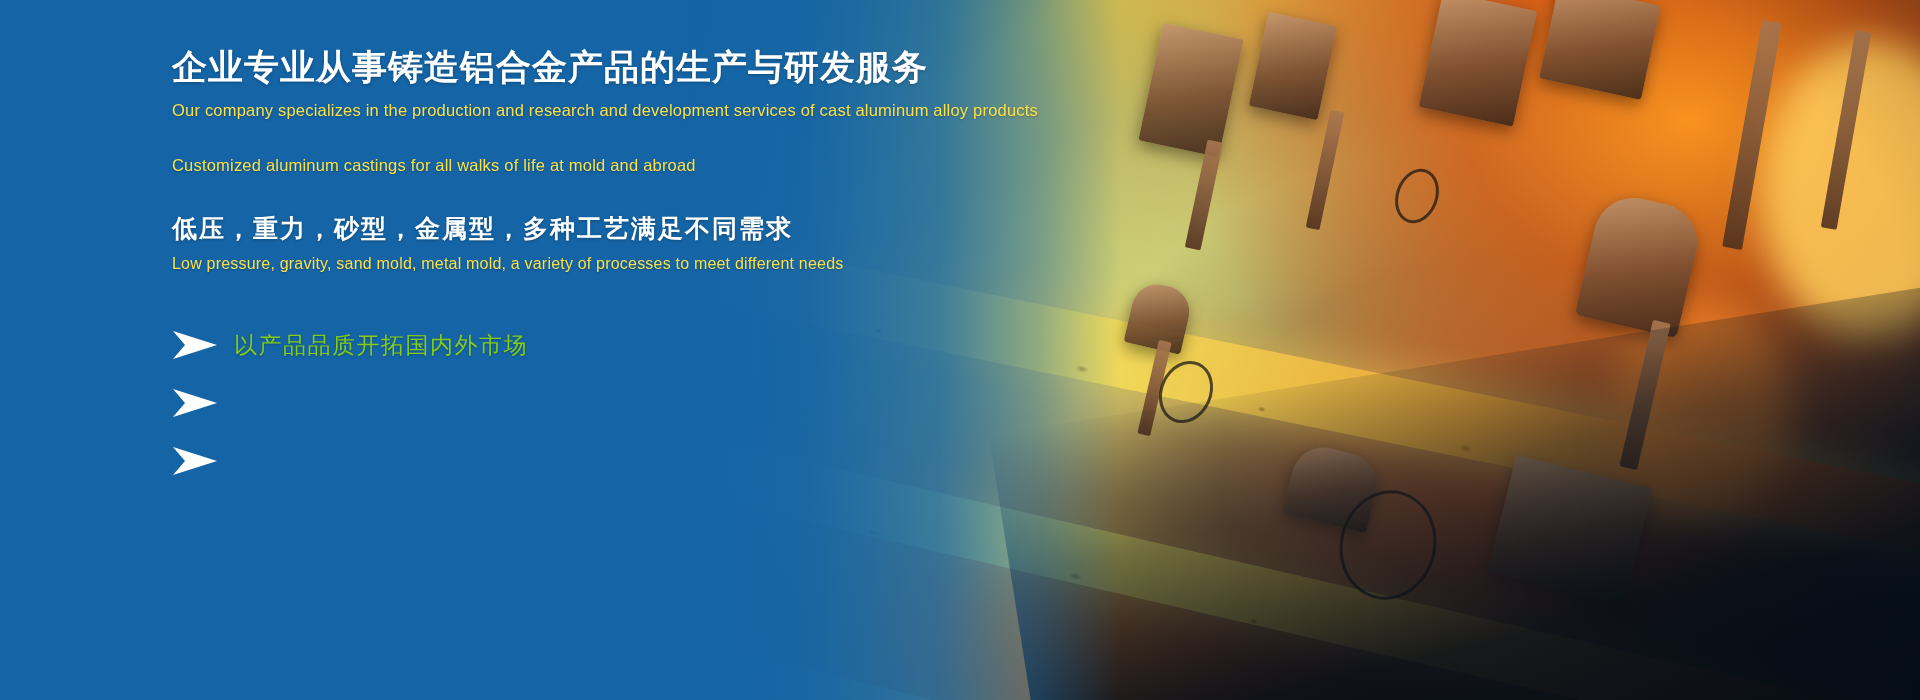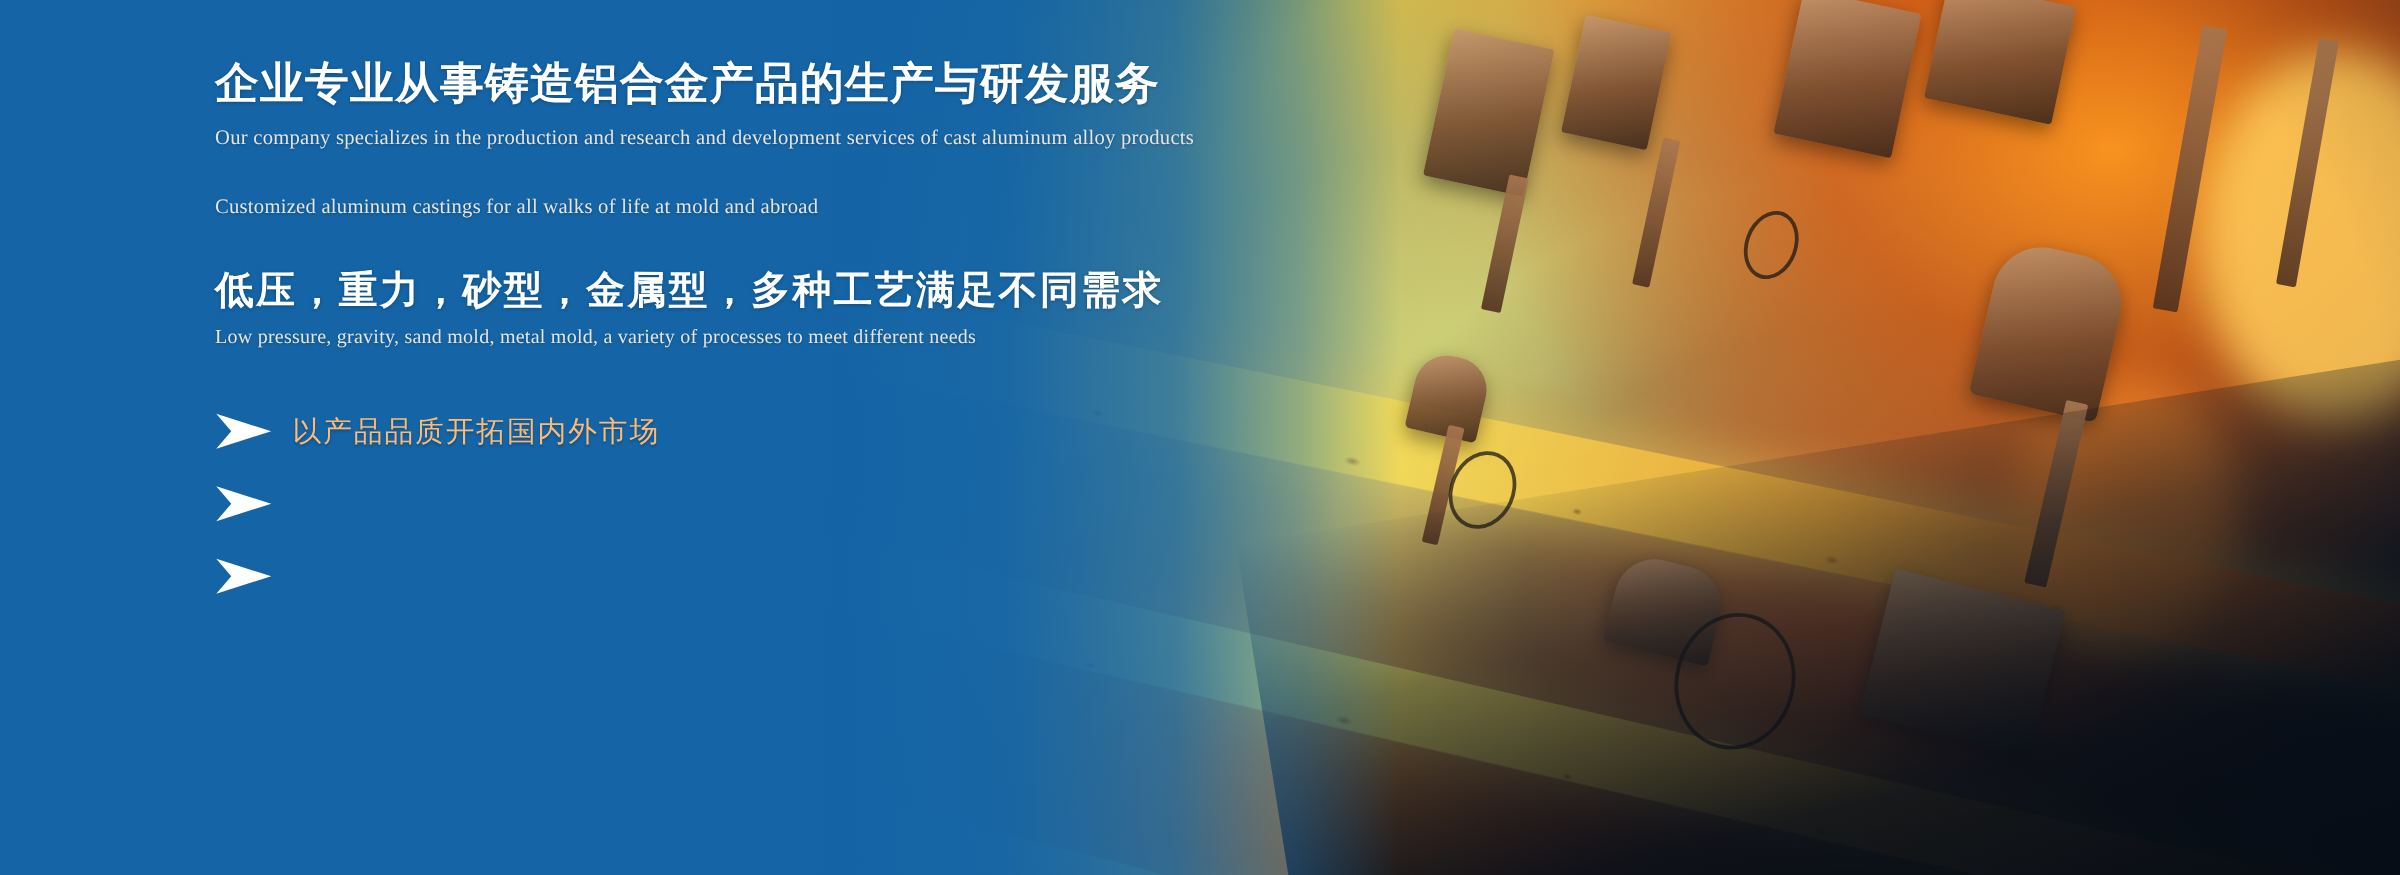--- a/index.html
+++ b/index.html
@@ -9,21 +9,20 @@
     font-family:"Liberation Sans","DejaVu Sans",sans-serif;
     -webkit-font-smoothing:antialiased;
   }
 
   .banner{
     position:relative;
     width:1920px;
     height:700px;
     overflow:hidden;
     background:#12537f;
-    font-family:Liberation Serif, serif;
   }
 
   
   .photo{
     position:absolute;
     inset:0;
     overflow:hidden;
   }
   .photo-base{
     position:absolute;
@@ -194,35 +193,35 @@
     letter-spacing:1px;
     line-height:1.1;
     white-space:nowrap;
     text-shadow:0 1px 3px rgba(0,0,0,.25);
   }
   .h-en{
     font-size:16.5px;
     font-weight:normal;
     letter-spacing:.2px;
     line-height:1.25;
-    color:#e5e5e5;
+    color:#fde047;
     white-space:nowrap;
     text-shadow:0 1px 2px rgba(0,0,0,.25);
   }
 
   .block-1{position:absolute;top:48px;left:0;}
   .block-1 .h-cn{font-size:35px;}
   .block-1 .h-en{margin-top:13px;}
 
   .block-2{position:absolute;top:143px;left:0;}
   .block-2 .h-cn{font-size:32px;}
   .block-2 .h-en{margin-top:12px;}
 
   .block-3{position:absolute;top:215px;left:0;}
-  .block-3 .h-cn{font-size:31px;letter-spacing:2px;}
+  .block-3 .h-cn{font-size:25px;letter-spacing:2px;}
   .block-3 .h-en{margin-top:11px;font-size:16px;}
 
   .bullets{
     position:absolute;
     top:316px;
     left:0;
     width:620px;
   }
   .bullet{
     display:flex;
@@ -232,21 +231,21 @@
   .bullet-arrow{
     width:46px;
     height:30px;
     flex:0 0 46px;
     display:block;
     margin-right:16px;
   }
   .bullet-label{
     font-size:23px;
     letter-spacing:1.5px;
-    color:#fdba74;
+    color:#84cc16;
     line-height:1;
     white-space:nowrap;
     text-shadow:0 1px 2px rgba(0,0,0,.22);
   }
 </style>
 </head>
 <body>
 
 <div class="banner">
 

